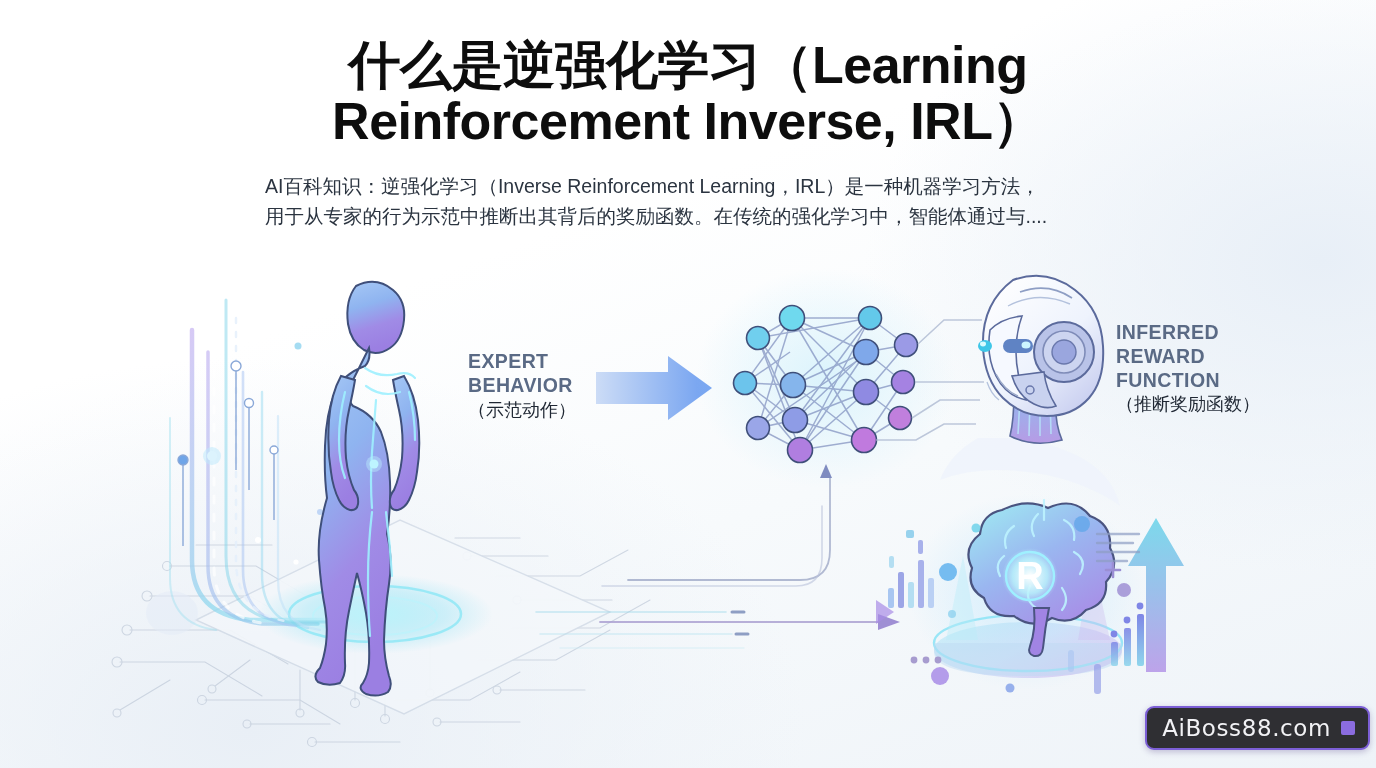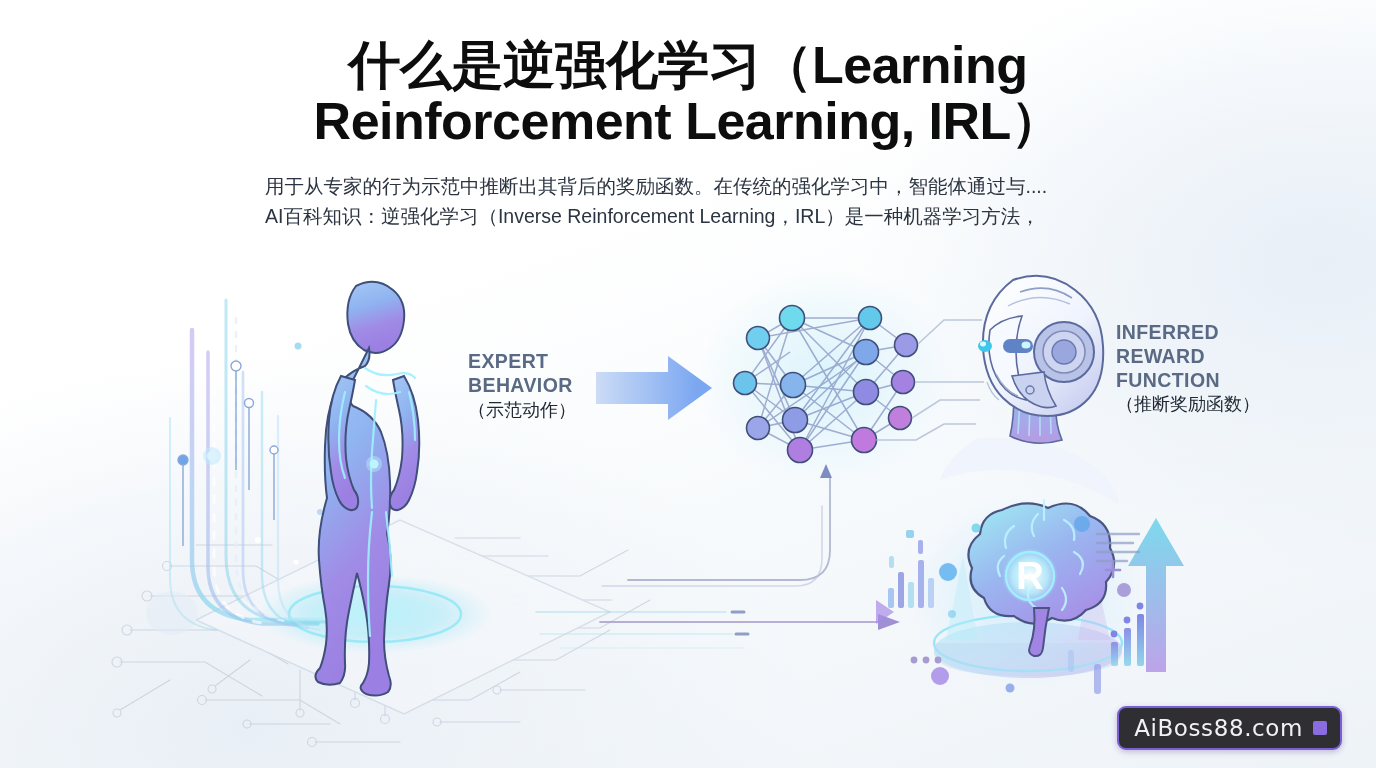--- a/index.html
+++ b/index.html
@@ -70,21 +70,21 @@
     font-size: 18px;
     font-weight: 400;
     margin-top: 2px;
   }
   #label-expert { left: 468px; top: 350px; }
   #label-reward { left: 1116px; top: 321px; }
 
   
   .wm {
     position: absolute;
-    right: 34px;
+    right: 6px;
     bottom: 18px;
     z-index: 60;
     display: flex;
     align-items: center;
     gap: 10px;
     padding: 7px 13px 7px 15px;
     background: #2f2f33;
     border: 2px solid #7c5fd6;
     border-radius: 9px;
     box-shadow: 0 2px 6px rgba(60,40,120,.28);
@@ -500,25 +500,25 @@
         <rect x="1094" y="664" width="7" height="30" rx="3" fill="#8f9ae6" opacity=".65"></rect>
         <rect x="1068" y="650" width="6" height="22" rx="3" fill="#a9c4f2" opacity=".6"></rect>
       </g>
       <path d="M876 600 L894 612 L876 624 Z" fill="#a88ce6" opacity=".7"></path>
     </g>
   </svg>
 
   <div class="hdr">
     <h1 class="title">
       <span>什么是逆强化学习（Learning</span>
-      <span>Reinforcement Learning, IRL）</span>
+      <span>Reinforcement Inverse, IRL）</span>
     </h1>
     <p class="subtitle">
+      <span>AI百科知识：逆强化学习（Inverse Reinforcement Learning，IRL）是一种机器学习方法，</span>
       <span>用于从专家的行为示范中推断出其背后的奖励函数。在传统的强化学习中，智能体通过与....</span>
-      <span>AI百科知识：逆强化学习（Inverse Reinforcement Learning，IRL）是一种机器学习方法，</span>
     </p>
   </div>
 
   <div class="lbl" id="label-reward">
     <div class="en">INFERRED</div>
     <div class="en">REWARD</div>
     <div class="en">FUNCTION</div>
     <div class="cn">（推断奖励函数）</div>
   </div>
 

